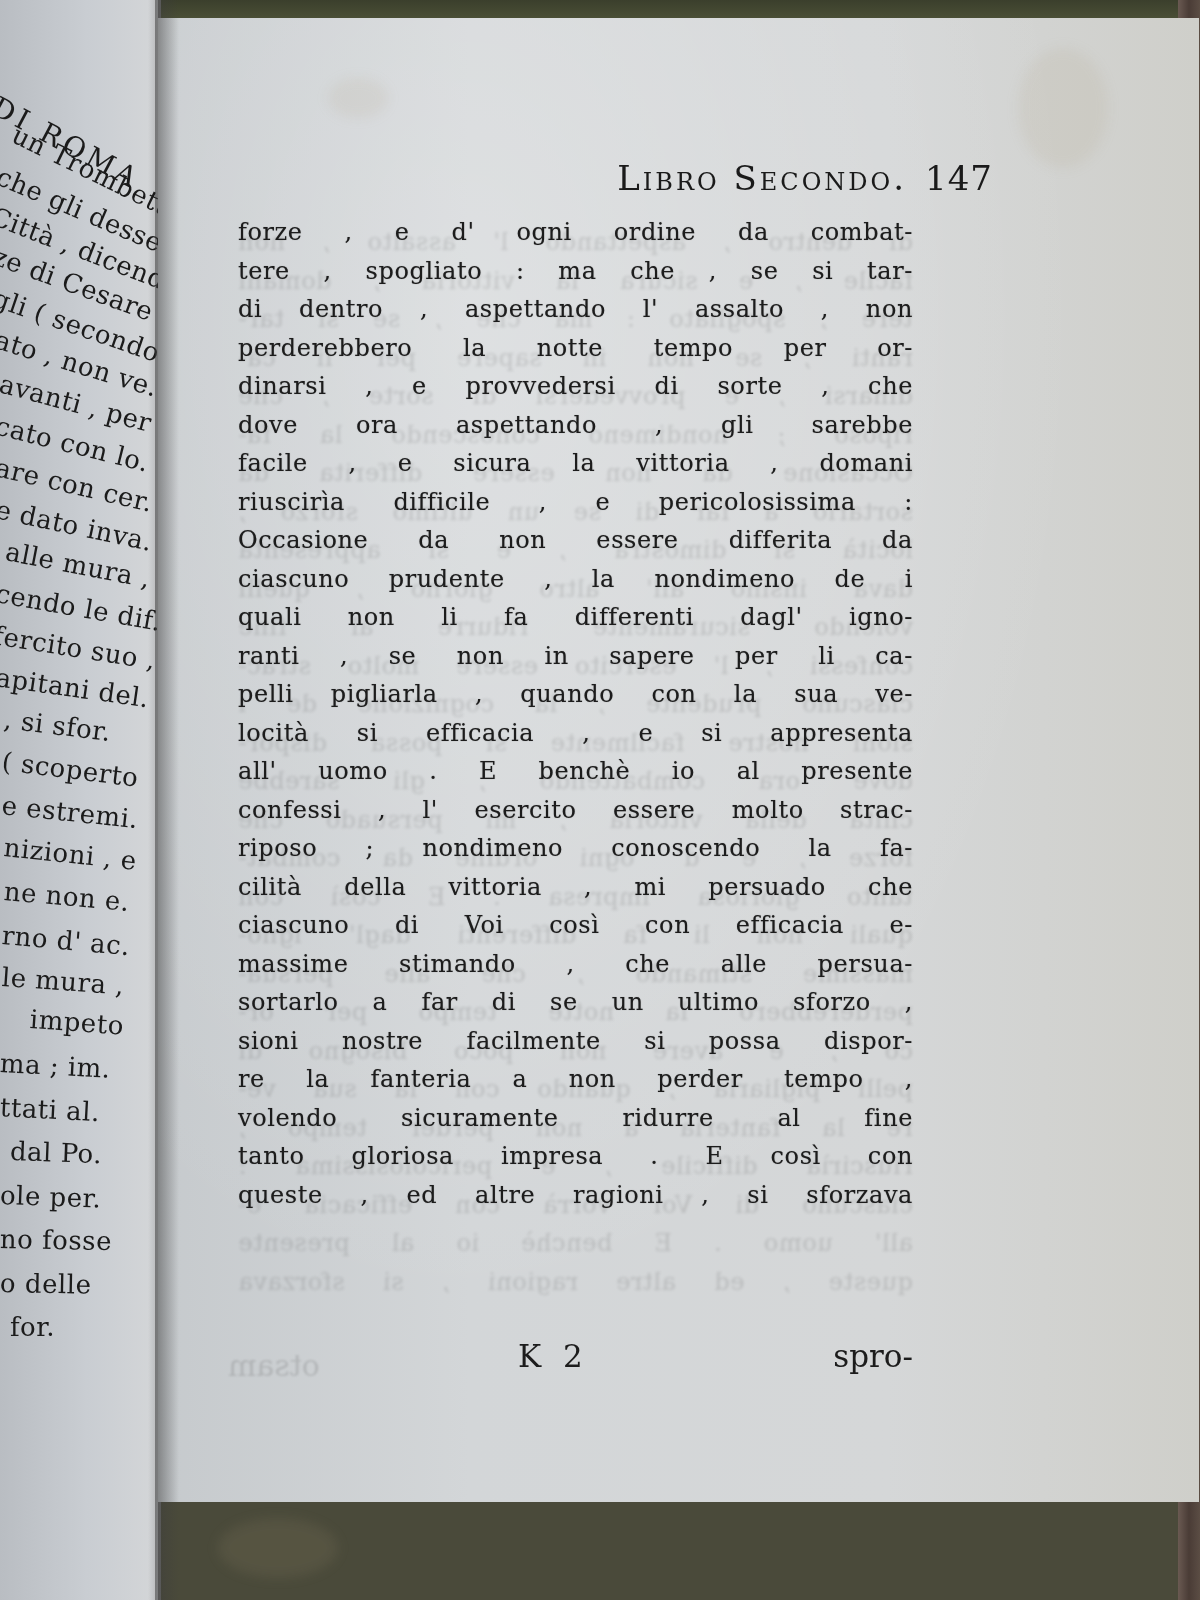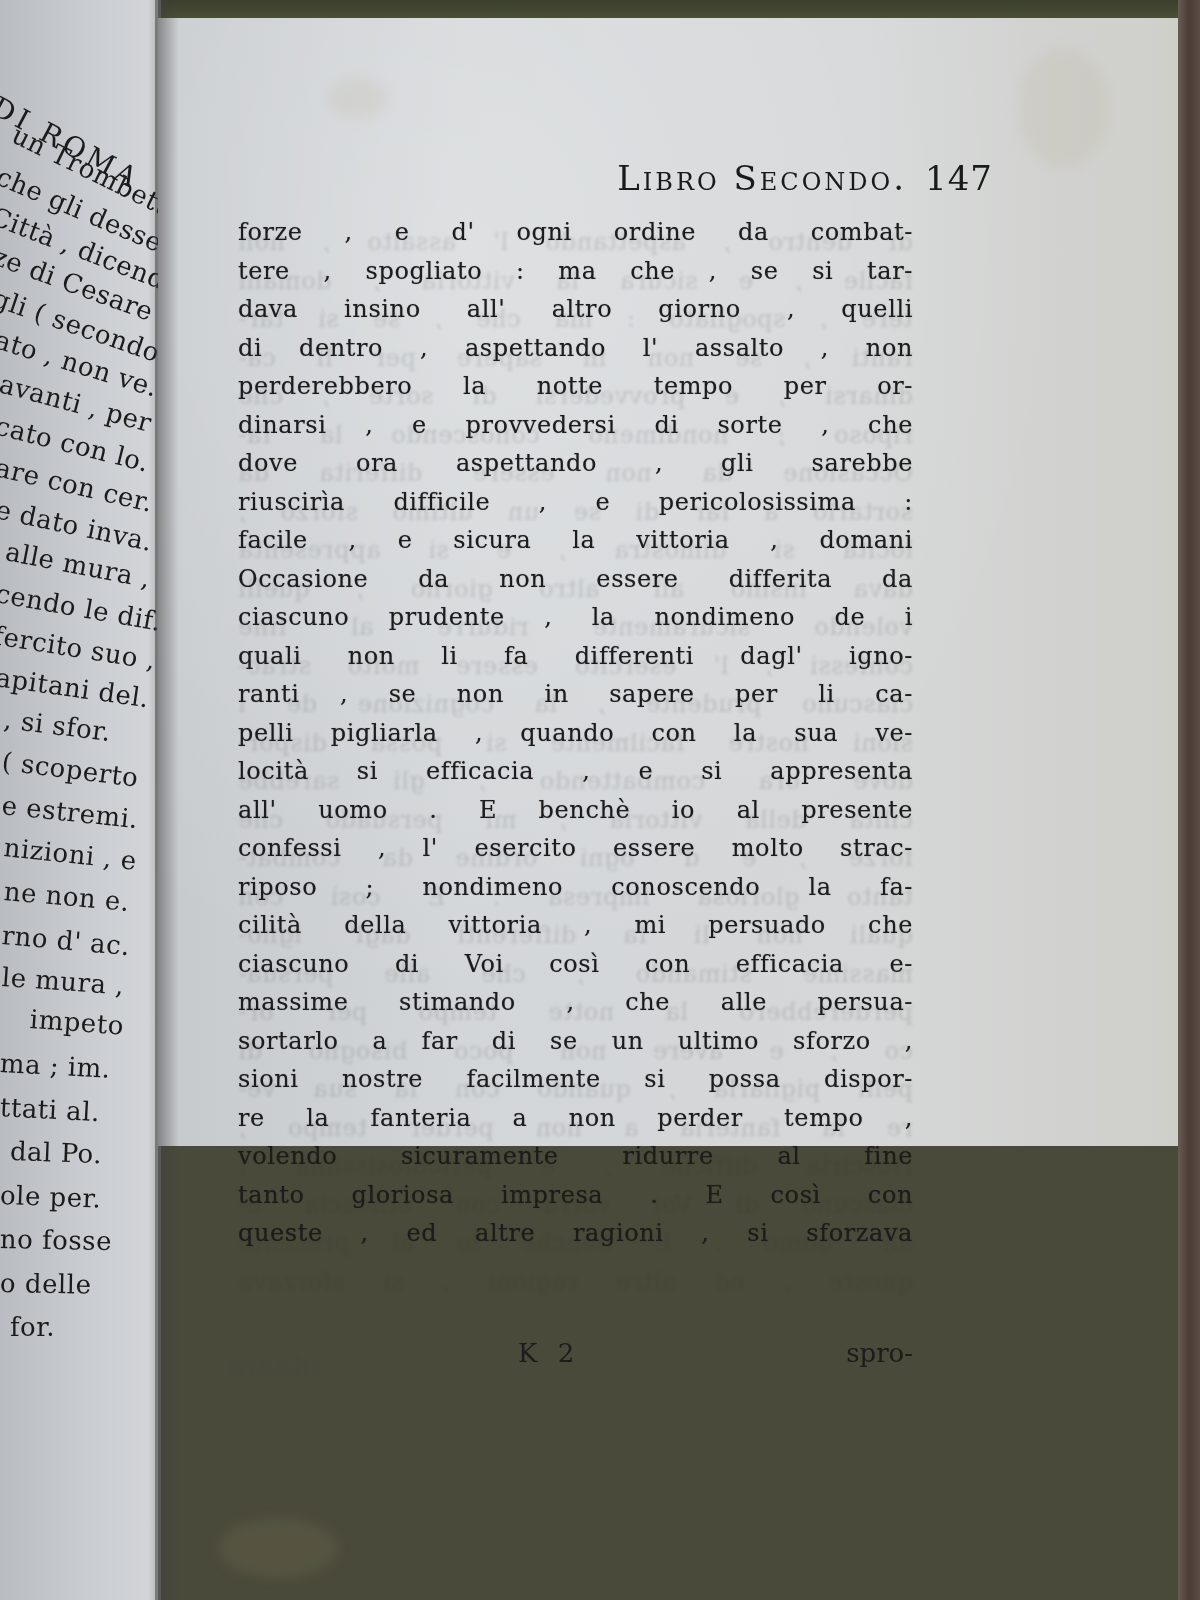--- a/index.html
+++ b/index.html
@@ -57,25 +57,26 @@
       position: absolute;
       left: 155px; top: 0;
       width: 24px; height: 1600px;
       background: linear-gradient(90deg, rgba(60,60,60,0.55) 0%, rgba(180,185,190,0.0) 100%);
       z-index: 3;
     }
     
     .right-page {
       position: absolute;
       left: 158px; top: 18px;
-      width: 1020px; height: 1128px;
+      width: 1020px; height: 1484px;
       background:
         radial-gradient(ellipse at 30% 20%, rgba(255,255,255,0.25), rgba(255,255,255,0) 60%),
         linear-gradient(90deg, #c6cacd 0%, #d3d6d8 30%, #d5d7d8 70%, #cfcfca 100%);
       z-index: 2;
+      padding-left: 21px;
     }
     .stain {
       position: absolute;
       border-radius: 50%;
       background: rgba(170, 160, 120, 0.12);
       filter: blur(6px);
     }
     
     .running-head {
       position: absolute;
@@ -128,21 +129,21 @@
       color: #333;
       text-shadow: none;
     }
     .footer {
       position: absolute;
       left: 80px;
       top: 1320px;
       width: 675px;
       height: 40px;
       z-index: 4;
-      font-size: 26px;
+      font-size: 31px;
       color: #1c1c1c;
     }
     .signature {
       position: absolute;
       left: 280px;
       top: 0;
       letter-spacing: 6px;
     }
     .catchword {
       position: absolute;
@@ -237,27 +238,26 @@
     <span class="text-line">re la fanteria a non perder tempo ,</span>
     <span class="text-line">riuscirìa difficile , e pericolosissima :</span>
     <span class="text-line">ciascuno di Voi vorrà con efficacia e-</span>
     <span class="text-line">all' uomo . E benchè io al presente</span>
     <span class="text-line">queste , ed altre ragioni , si sforzava</span>
   </div>
 
   <div class="text-block">
     <span class="text-line">forze , e d' ogni ordine da combat-</span>
     <span class="text-line">tere , spogliato : ma che , se si tar-</span>
-    <span class="text-line">dava insino all' altro giorno , quelli</span>
     <span class="text-line">di dentro , aspettando l' assalto , non</span>
     <span class="text-line">perderebbero la notte tempo per or-</span>
     <span class="text-line">dinarsi , e provvedersi di sorte , che</span>
     <span class="text-line">dove ora aspettando , gli sarebbe</span>
+    <span class="text-line">facile , e sicura la vittoria , domani</span>
     <span class="text-line">riuscirìa difficile , e pericolosissima :</span>
-    <span class="text-line">facile , e sicura la vittoria , domani</span>
     <span class="text-line">Occasione da non essere differita da</span>
     <span class="text-line">ciascuno prudente , la nondimeno de i</span>
     <span class="text-line">quali non li fa differenti dagl' igno-</span>
     <span class="text-line">ranti , se non in sapere per li ca-</span>
     <span class="text-line">pelli pigliarla , quando con la sua ve-</span>
     <span class="text-line">locità si efficacia , e si appresenta</span>
     <span class="text-line">all' uomo . E benchè io al presente</span>
     <span class="text-line">confessi , l' esercito essere molto strac-</span>
     <span class="text-line">riposo ; nondimeno conoscendo la fa-</span>
     <span class="text-line">cilità della vittoria , mi persuado che</span>

